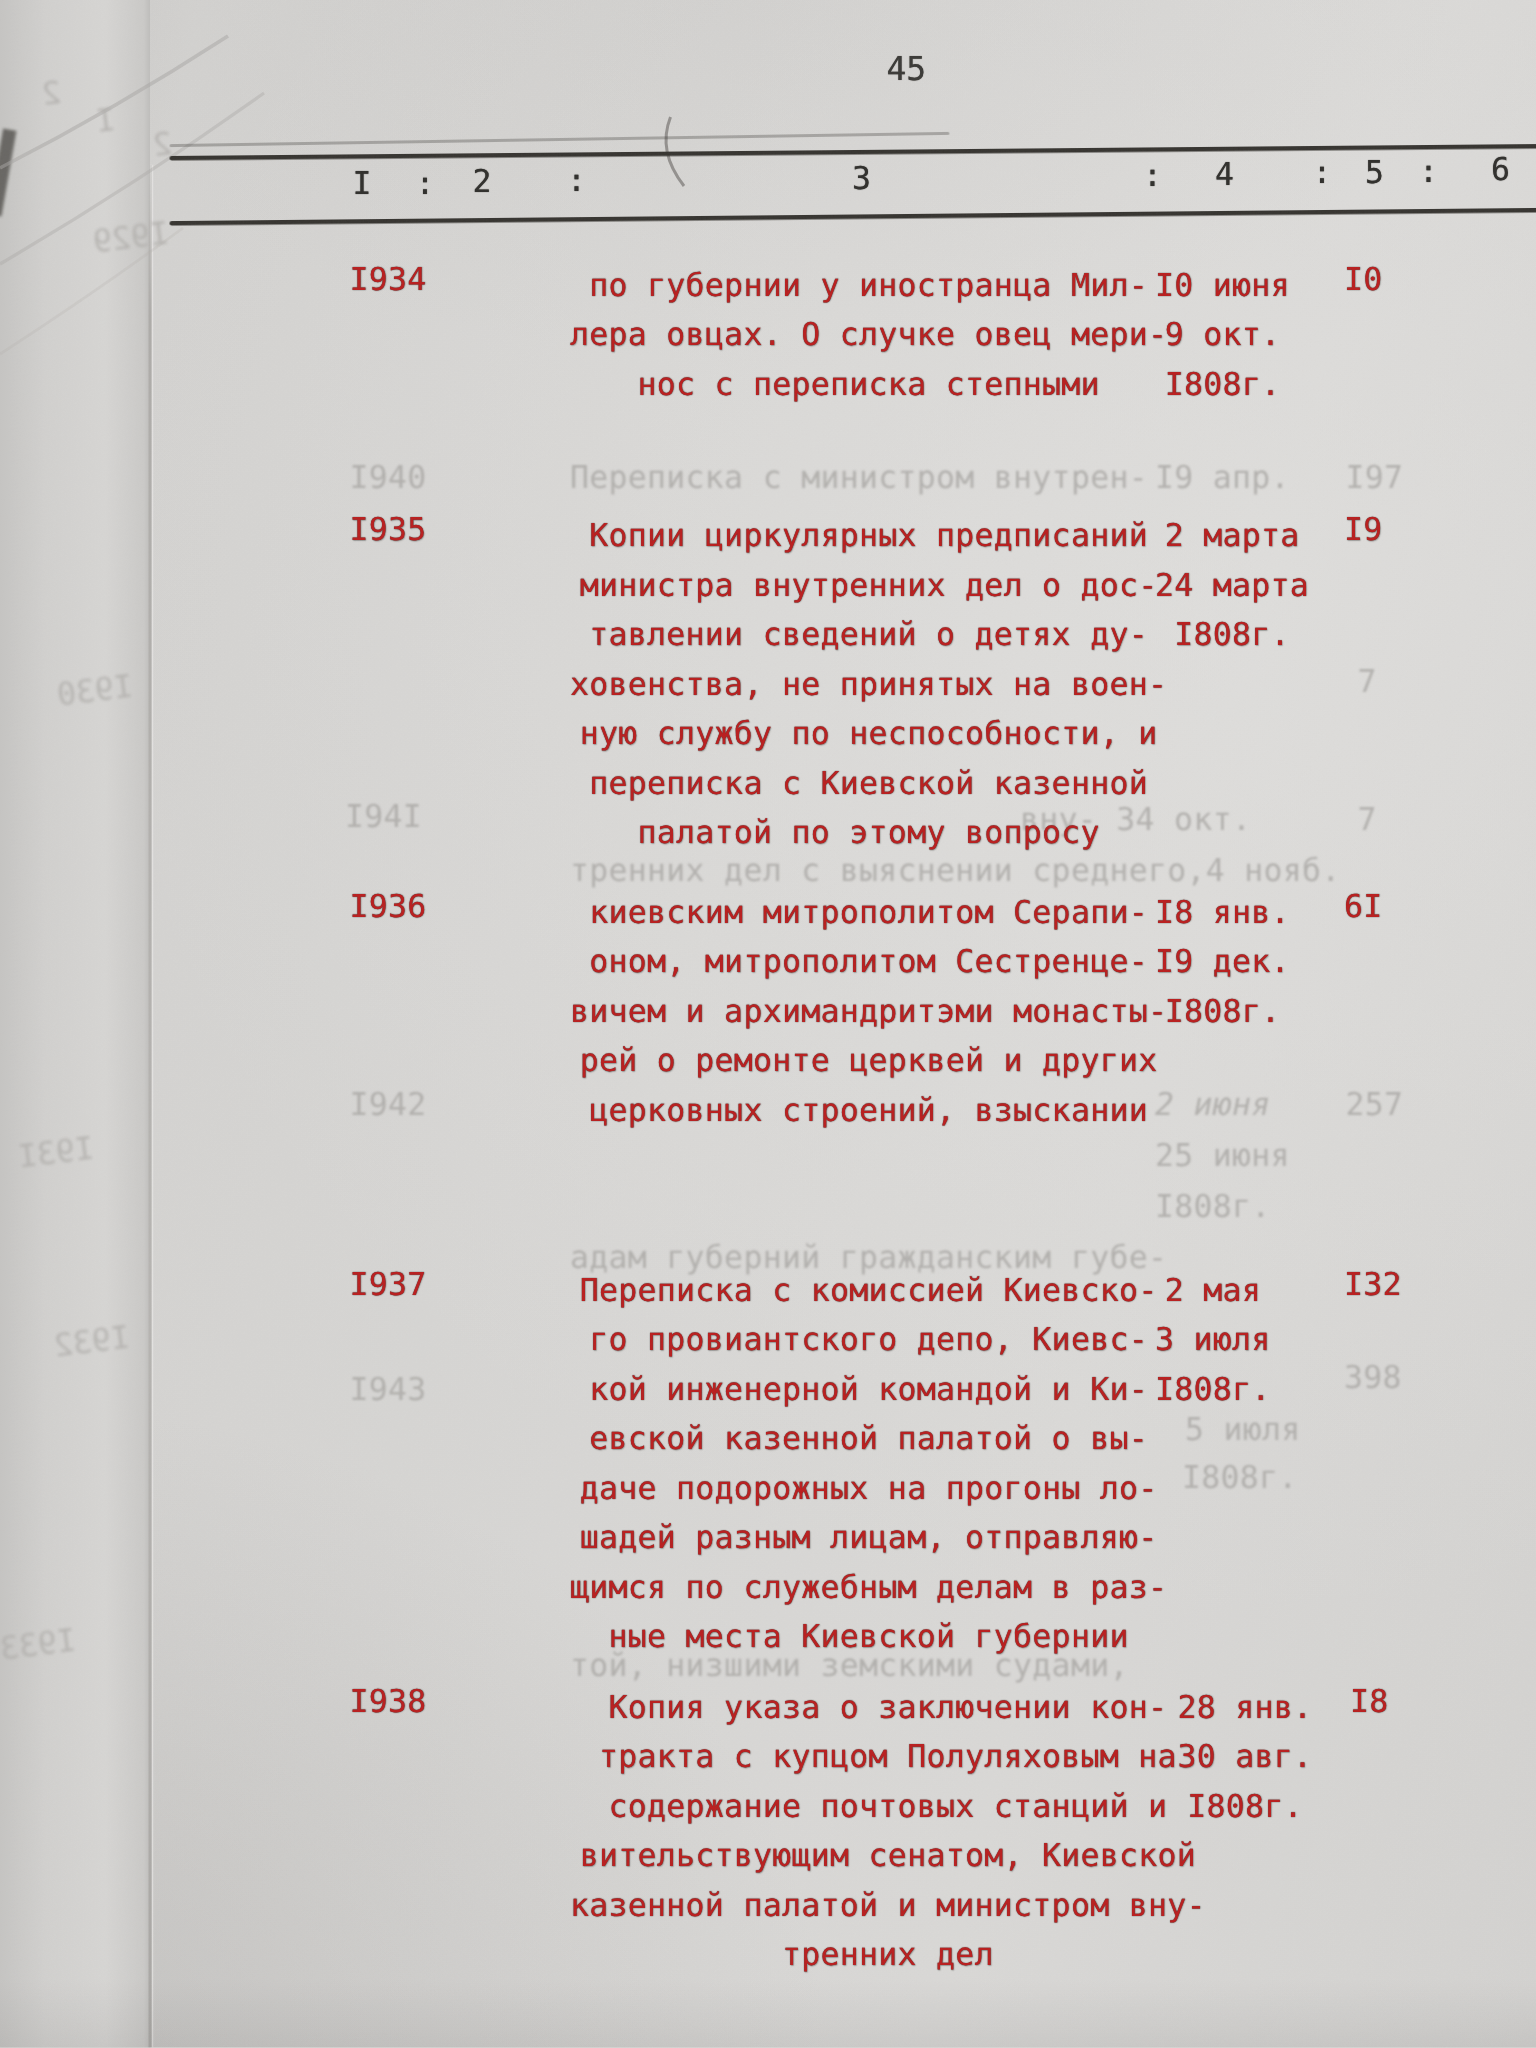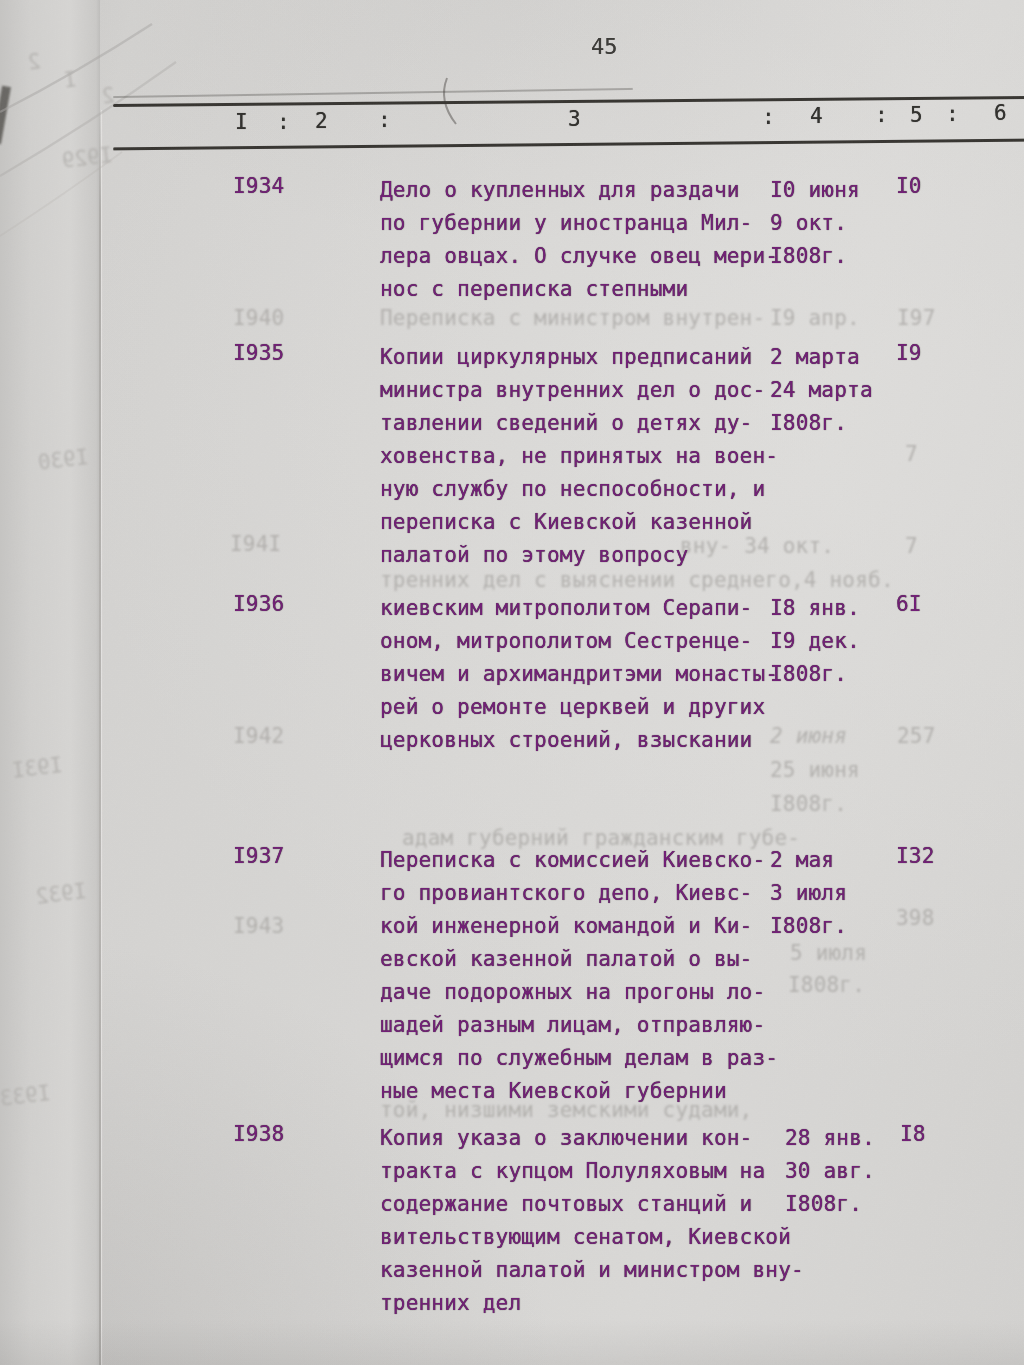--- a/index.html
+++ b/index.html
@@ -52,22 +52,23 @@
   .entry{position:absolute;left:0;top:0;width:1024px;}
   .entry-0{top:174px}.entry-1{top:341px}.entry-2{top:592px}.entry-3{top:844px}.entry-4{top:1122px}
   .e-num{position:absolute;left:233px;top:0;font-size:21px;}
   .e-desc{position:absolute;left:380px;top:0;}
   .e-dates{position:absolute;left:770px;top:0;}
   .entry-4 .e-dates{left:785px;}
   .e-count{position:absolute;left:896px;top:0;font-size:21px;}
   .entry-4 .e-count{left:900px;}
   .tline{height:33px;line-height:33px;font-size:21px;white-space:nowrap;}
   .e-num,.e-count,.tline{
-    color:#701a75;letter-spacing:.2px;
+    color:#b91c1c;letter-spacing:.2px;
     text-shadow:0 0 .7px rgba(43,42,39,.95), .5px .4px .9px rgba(43,42,39,.3);
+    text-align:center;
   }
   
   .ghost{
     position:absolute;font-size:21px;white-space:nowrap;color:#a9a7a4;
     opacity:.8;filter:blur(.8px);letter-spacing:.2px;
   }
   .ghost-mirror{
     position:absolute;font-size:21px;white-space:nowrap;color:#b2b0ad;
     opacity:.85;filter:blur(1px);transform:scaleX(-1) rotate(7deg);
   }
@@ -116,40 +117,39 @@
     <span class="ghost" style="left: 905px; top: 442px;">7</span>
     <span class="ghost" style="left: 230px; top: 532px;">I94I</span>
     <span class="ghost" style="left: 680px; top: 534px;">вну- 34 окт.</span>
     <span class="ghost" style="left: 905px; top: 534px;">7</span>
     <span class="ghost" style="left: 380px; top: 568px;">тренних дел с выяснении среднего,4 нояб.</span>
     <span class="ghost" style="left: 233px; top: 724px;">I942</span>
     <span class="ghost" style="left: 770px; top: 724px; font-style: italic;">2 июня</span>
     <span class="ghost" style="left: 897px; top: 724px;">257</span>
     <span class="ghost" style="left: 770px; top: 758px;">25 июня</span>
     <span class="ghost" style="left: 770px; top: 792px;">I808г.</span>
-    <span class="ghost" style="left: 380px; top: 826px; margin-left: 22px;">адам губерний гражданским губе-</span>
+    <span class="ghost" style="left: 380px; top: 826px;">адам губерний гражданским губе-</span>
     <span class="ghost" style="left: 233px; top: 914px;">I943</span>
     <span class="ghost" style="left: 896px; top: 906px;">398</span>
     <span class="ghost" style="left: 790px; top: 941px;">5 июля</span>
     <span class="ghost" style="left: 788px; top: 973px;">I808г.</span>
     <span class="ghost" style="left: 380px; top: 1098px;">той, низшими земскими судами,</span>
     <span class="ghost-mirror" style="left: 62px; top: 146px;">I929</span>
     <span class="ghost-mirror" style="left: 38px; top: 448px;">I930</span>
     <span class="ghost-mirror" style="left: 12px; top: 756px;">I93I</span>
     <span class="ghost-mirror" style="left: 36px; top: 882px;">I932</span>
     <span class="ghost-mirror" style="left: 0px; top: 1084px;">I933</span>
     <span class="ghost-mirror" style="left: 28px; top: 50px;">2</span>
     <span class="ghost-mirror" style="left: 64px; top: 68px;">I</span>
     <span class="ghost-mirror" style="left: 102px; top: 84px;">2</span>
   </div>
 <div id="entries">
     <div class="entry entry-0">
       <div class="e-num">I934</div>
       <div class="e-desc">
-        <div class="tline">Дело о купленных для раздачи</div>
         <div class="tline">по губернии  у иностранца Мил-</div>
         <div class="tline">лера овцах. О случке овец мери-</div>
         <div class="tline">нос с переписка степными</div>
       </div>
       <div class="e-dates">
         <div class="tline">I0 июня</div>
         <div class="tline">9 окт.</div>
         <div class="tline">I808г.</div>
       </div>
       <div class="e-count">I0</div>

